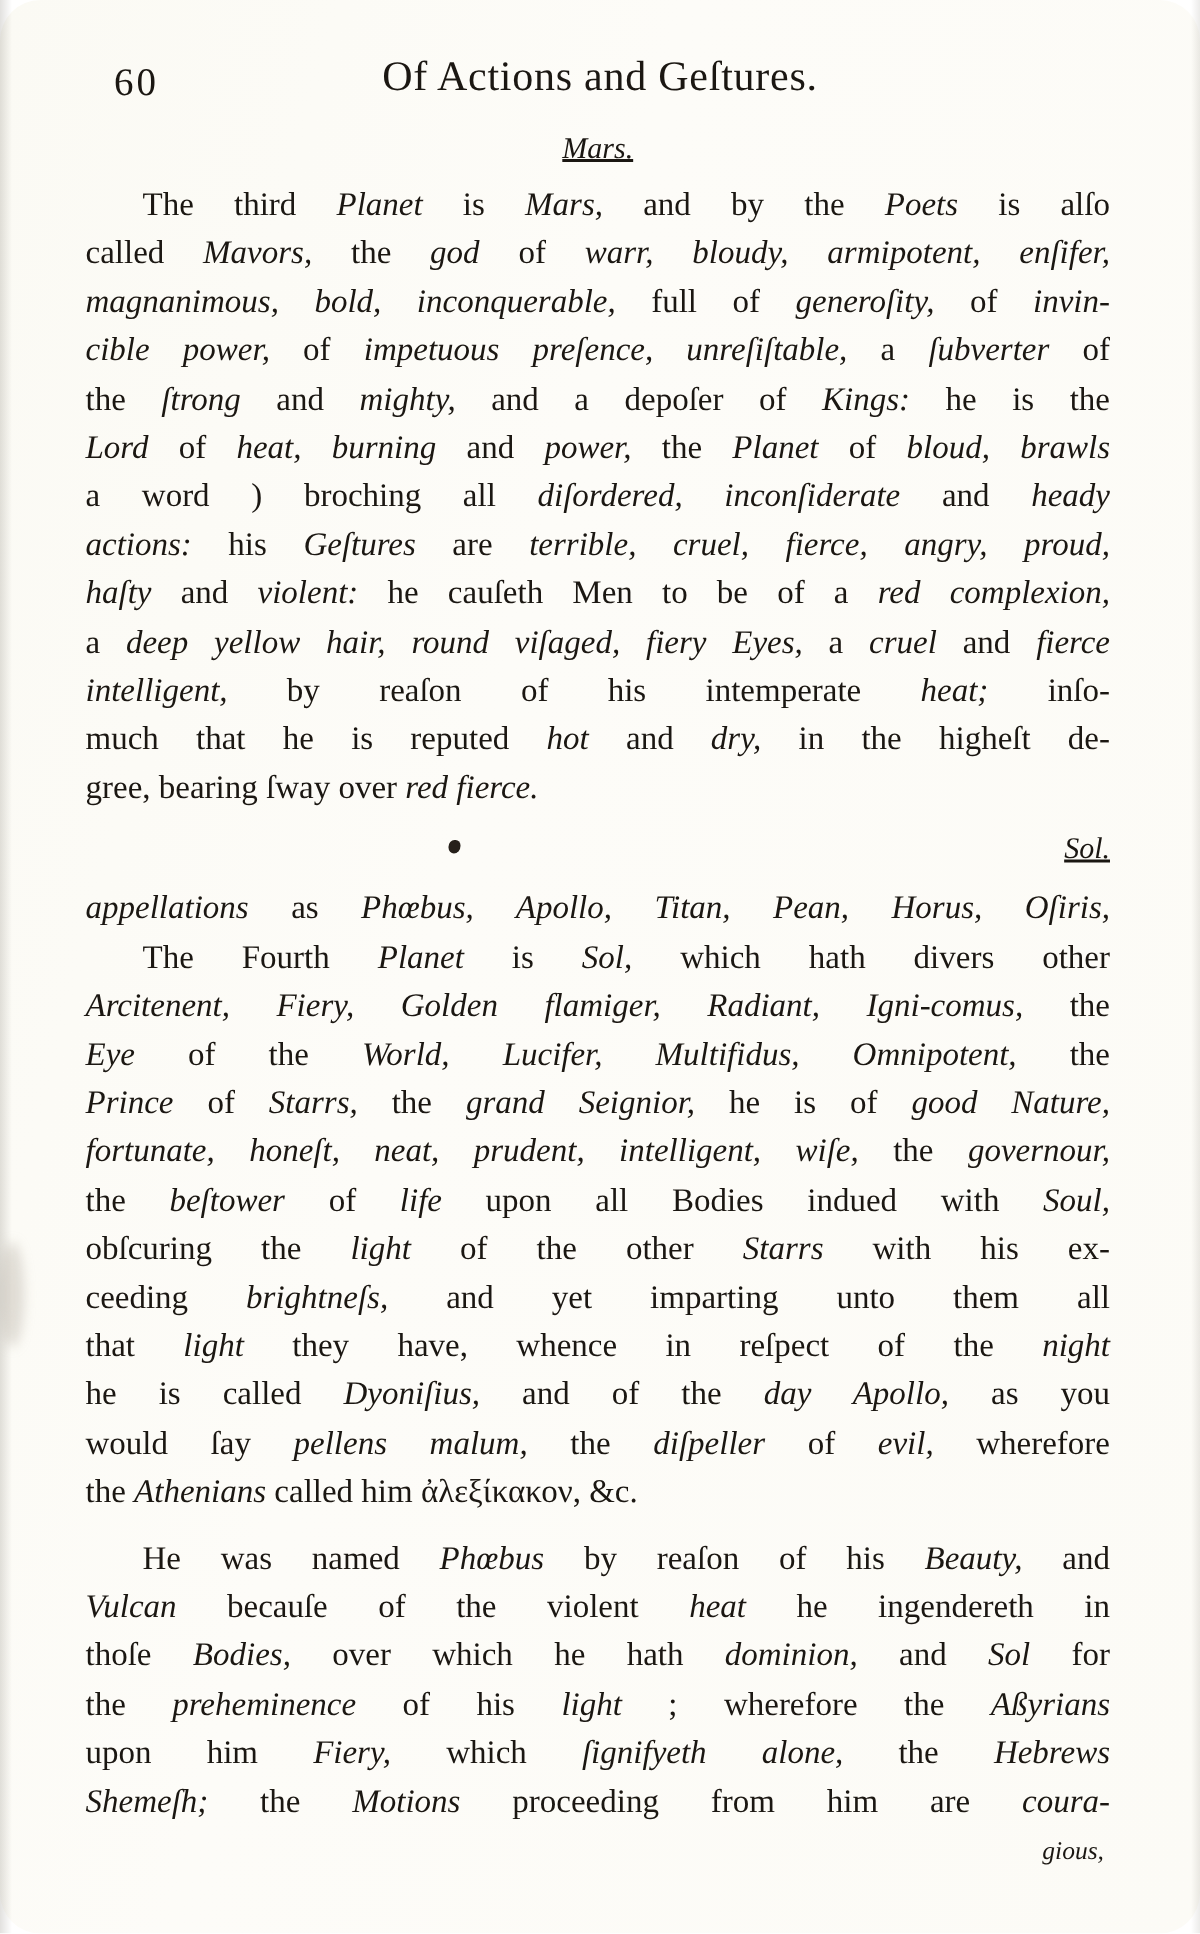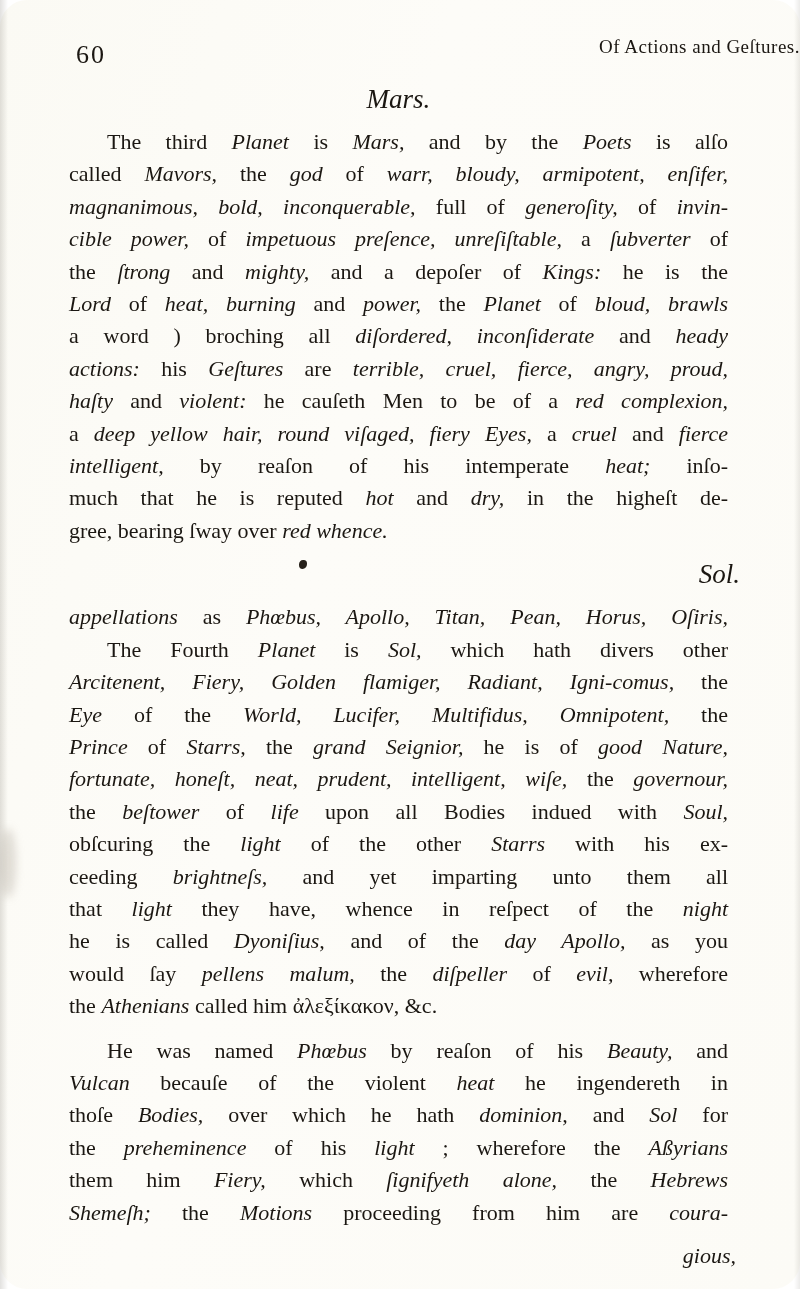--- a/index.html
+++ b/index.html
@@ -32,45 +32,46 @@
   .ink-blot {
     position: absolute; left: 299px; top: 560px; width: 8px; height: 9px;
     background: #26201a; border-radius: 50% 40% 55% 45%;
   }
   .page-number {
     position: absolute; left: 76px; top: 40px;
     font-size: 26px; letter-spacing: 2px;
   }
   .running-title {
     position: absolute; left: 0; top: 36px; width: 100%;
-    text-align: right; font-size: 19px; letter-spacing: 0.5px;
+    text-align: center; font-size: 28px; letter-spacing: 0.5px;
   }
   .text-block {
     position: absolute; left: 57px; top: 84px; width: 683px;
   }
   .section-heading {
     text-align: center; font-style: italic;
-    font-size: 27px; line-height: 30px;
+    font-size: 20px; line-height: 30px;
     margin: 0 0 6px 0;
+    text-decoration: underline;
   }
   .section-heading.later { margin-top: 10px; margin-bottom: 8px; text-align: right; }
-  .para { margin: 12px; font-family: Liberation Serif, serif; }
+  .para { margin: 0; font-family: Liberation Serif, serif; }
   .para.para-gap { margin-top: 12px; }
   .line {
     font-size: 22px; line-height: 32.4px;
     text-align: justify; text-align-last: justify;
     text-justify: inter-word;
     white-space: normal;
   }
   .line.indent { text-indent: 38px; }
   .line.ragged { text-align-last: left; }
   .it { font-style: italic; }
   .catchword {
     text-align: right; font-style: italic;
-    font-size: 22px; line-height: 30px;
+    font-size: 17px; line-height: 30px;
     padding-right: 4px; margin-top: 2px;
   }
 </style>
 </head>
 <body>
 
 <div class="page">
 
   <div class="edge-left"></div>
   <div class="edge-right"></div>
@@ -88,21 +89,21 @@
         <div class="line"><span class="it">magnanimous, bold, inconquerable,</span><span> full of </span><span class="it">generoſity,</span><span> of </span><span class="it">invin-</span></div>
         <div class="line"><span class="it">cible power,</span><span> of </span><span class="it">impetuous preſence, unreſiſtable,</span><span> a </span><span class="it">ſubverter</span><span> of</span></div>
         <div class="line"><span>the </span><span class="it">ſtrong</span><span> and </span><span class="it">mighty,</span><span> and a depoſer of </span><span class="it">Kings:</span><span> he is the</span></div>
         <div class="line"><span class="it">Lord</span><span> of </span><span class="it">heat, burning</span><span> and </span><span class="it">power,</span><span> the </span><span class="it">Planet</span><span> of </span><span class="it">bloud, brawls</span></div>
         <div class="line"><span>a word ) broching all </span><span class="it">diſordered, inconſiderate</span><span> and </span><span class="it">heady</span></div>
         <div class="line"><span class="it">actions:</span><span> his </span><span class="it">Geſtures</span><span> are </span><span class="it">terrible, cruel, fierce, angry, proud,</span></div>
         <div class="line"><span class="it">haſty</span><span> and </span><span class="it">violent:</span><span> he cauſeth Men to be of a </span><span class="it">red complexion,</span></div>
         <div class="line"><span>a </span><span class="it">deep yellow hair, round viſaged, fiery Eyes,</span><span> a </span><span class="it">cruel</span><span> and </span><span class="it">fierce</span></div>
         <div class="line"><span class="it">intelligent,</span><span> by reaſon of his intemperate </span><span class="it">heat;</span><span> inſo-</span></div>
         <div class="line"><span>much that he is reputed </span><span class="it">hot</span><span> and </span><span class="it">dry,</span><span> in the higheſt de-</span></div>
-        <div class="line ragged"><span>gree, bearing ſway over </span><span class="it">red whence.</span></div>
+        <div class="line ragged"><span>gree, bearing ſway over </span><span class="it">red fierce.</span></div>
       </div>
       <div class="section-heading later">Sol.</div>
       <div class="para">
         <div class="line"><span class="it">appellations</span><span> as </span><span class="it">Phœbus, Apollo, Titan, Pean, Horus, Oſiris,</span></div>
         <div class="line indent"><span>The Fourth </span><span class="it">Planet</span><span> is </span><span class="it">Sol,</span><span> which hath divers other</span></div>
         <div class="line"><span class="it">Arcitenent, Fiery, Golden flamiger, Radiant, Igni-comus,</span><span> the</span></div>
         <div class="line"><span class="it">Eye</span><span> of the </span><span class="it">World, Lucifer, Multifidus, Omnipotent,</span><span> the</span></div>
         <div class="line"><span class="it">Prince</span><span> of </span><span class="it">Starrs,</span><span> the </span><span class="it">grand Seignior,</span><span> he is of </span><span class="it">good Nature,</span></div>
         <div class="line"><span class="it">fortunate, honeſt, neat, prudent, intelligent, wiſe,</span><span> the </span><span class="it">governour,</span></div>
         <div class="line"><span>the </span><span class="it">beſtower</span><span> of </span><span class="it">life</span><span> upon all Bodies indued with </span><span class="it">Soul,</span></div>
@@ -111,19 +112,19 @@
         <div class="line"><span>that </span><span class="it">light</span><span> they have, whence in reſpect of the </span><span class="it">night</span></div>
         <div class="line"><span>he is called </span><span class="it">Dyoniſius,</span><span> and of the </span><span class="it">day Apollo,</span><span> as you</span></div>
         <div class="line"><span>would ſay </span><span class="it">pellens malum,</span><span> the </span><span class="it">diſpeller</span><span> of </span><span class="it">evil,</span><span> wherefore</span></div>
         <div class="line ragged"><span>the </span><span class="it">Athenians</span><span> called him ἀλεξίκακον, &amp;c.</span></div>
       </div>
       <div class="para para-gap">
         <div class="line indent"><span>He was named </span><span class="it">Phœbus</span><span> by reaſon of his </span><span class="it">Beauty,</span><span> and</span></div>
         <div class="line"><span class="it">Vulcan</span><span> becauſe of the violent </span><span class="it">heat</span><span> he ingendereth in</span></div>
         <div class="line"><span>thoſe </span><span class="it">Bodies,</span><span> over which he hath </span><span class="it">dominion,</span><span> and </span><span class="it">Sol</span><span> for</span></div>
         <div class="line"><span>the </span><span class="it">preheminence</span><span> of his </span><span class="it">light</span><span> ; wherefore the </span><span class="it">Aßyrians</span></div>
-        <div class="line"><span>them him </span><span class="it">Fiery,</span><span> which </span><span class="it">ſignifyeth alone,</span><span> the </span><span class="it">Hebrews</span></div>
+        <div class="line"><span>upon him </span><span class="it">Fiery,</span><span> which </span><span class="it">ſignifyeth alone,</span><span> the </span><span class="it">Hebrews</span></div>
         <div class="line"><span class="it">Shemeſh;</span><span> the </span><span class="it">Motions</span><span> proceeding from him are </span><span class="it">coura-</span></div>
       </div>
       <div class="catchword">gious,</div>
     </div>
 
 </div>
 
 </body></html>

